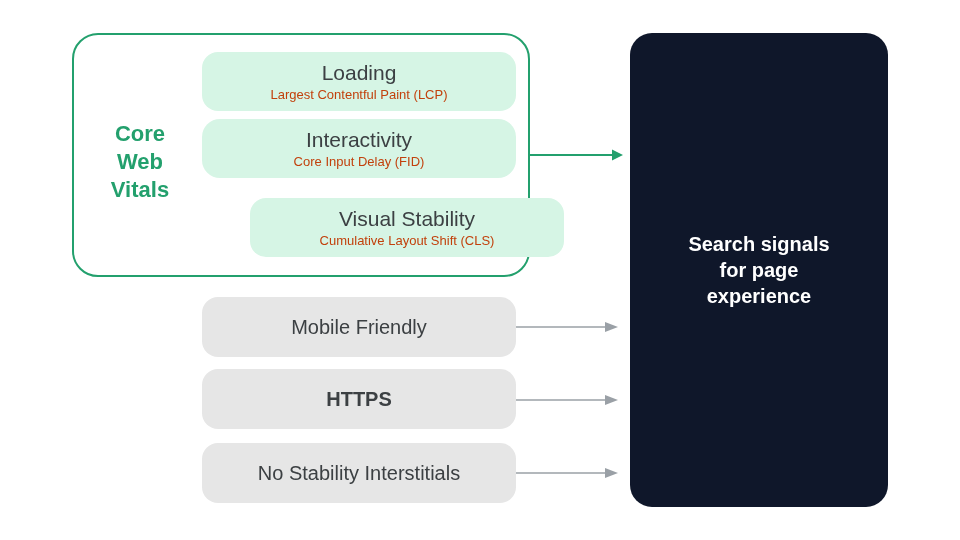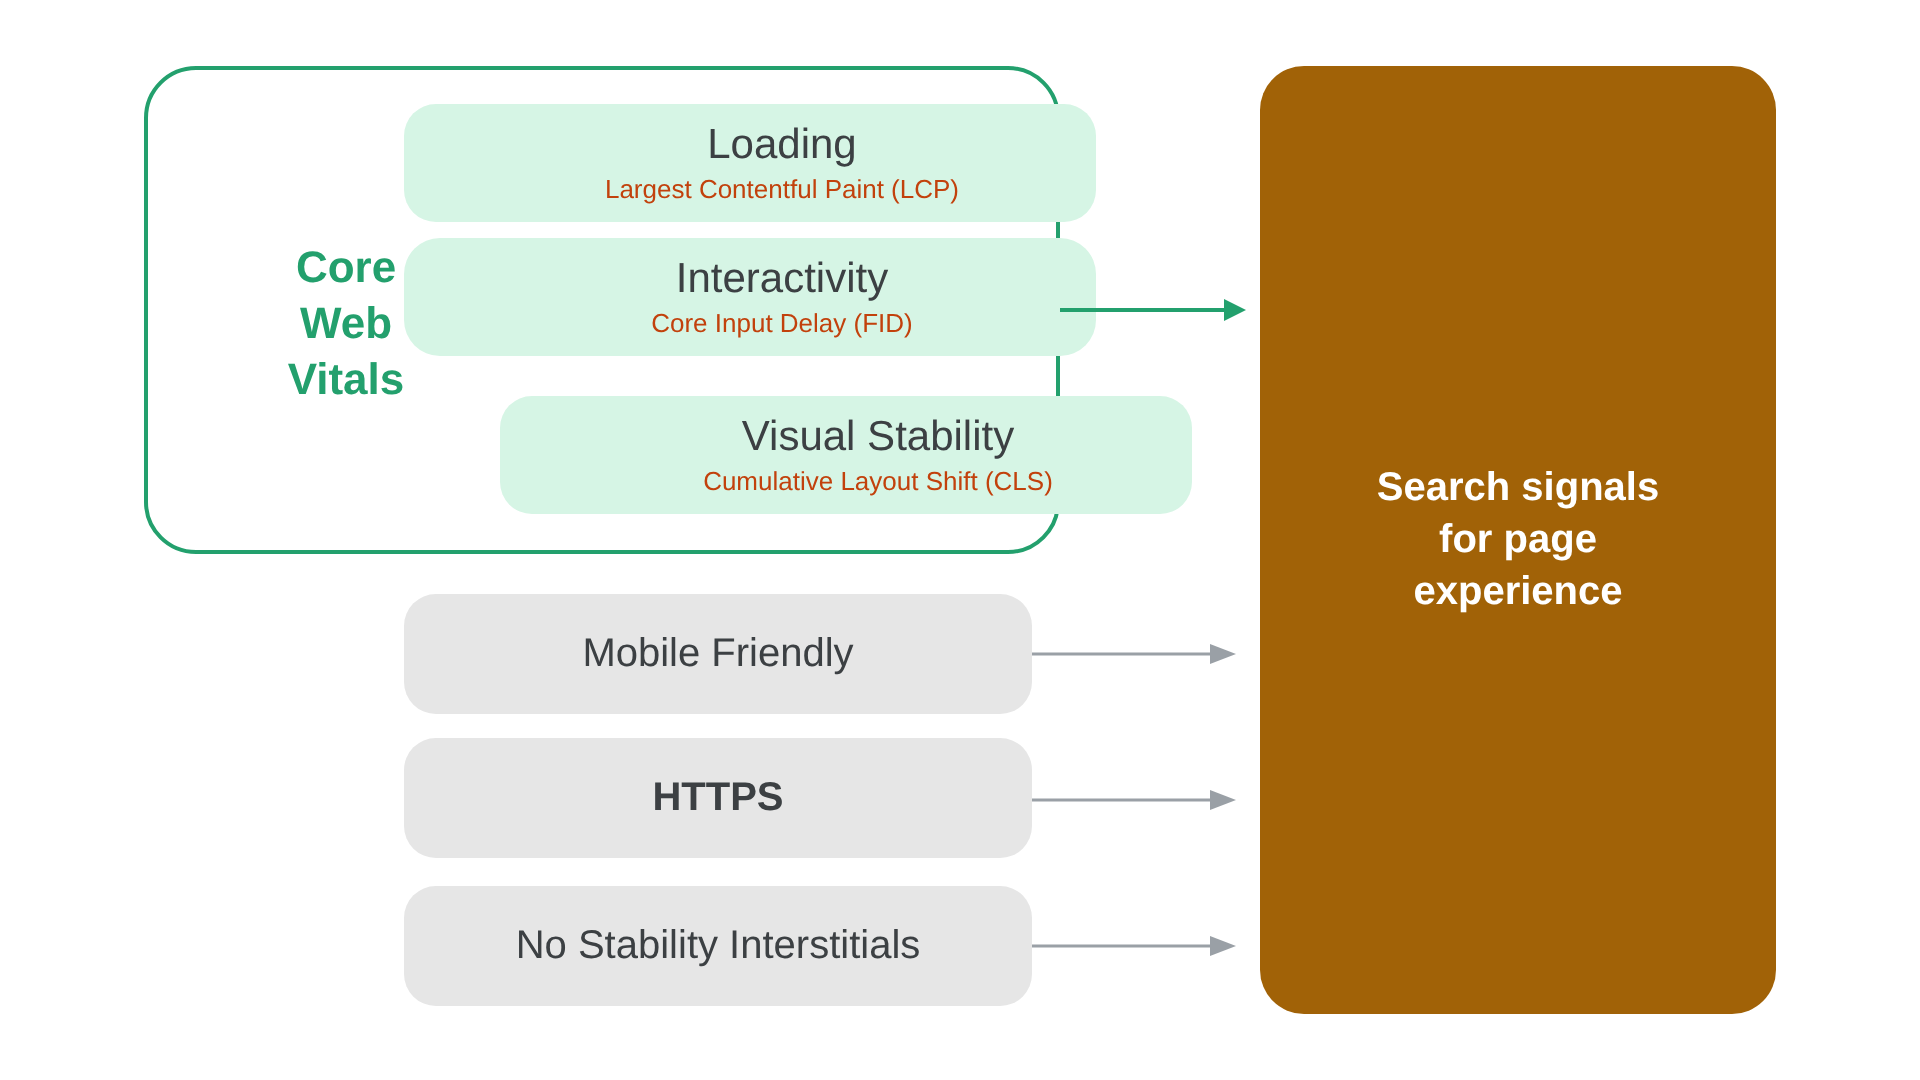--- a/index.html
+++ b/index.html
@@ -24,33 +24,31 @@
   .cwv-label {
     position: absolute;
     left: 72px; top: 120px;
     width: 136px;
     text-align: center;
     font-size: 22px;
     font-weight: 700;
     line-height: 28px;
     color: #23a06d;
     white-space: pre-line;
-    margin-left: 33px;
   }
   .mint-box {
     position: absolute;
     left: 202px;
     width: 314px; height: 59px;
     background: #d6f5e5;
     border-radius: 16px;
     display: flex;
     flex-direction: column;
     align-items: center;
     justify-content: center;
-    padding-left: 32px;
   }
   .mint-box .title {
     font-size: 21px;
     font-weight: 500;
     color: #3c4043;
     line-height: 24px;
   }
   .mint-box .subtitle {
     font-size: 13px;
     font-weight: 400;
@@ -78,21 +76,21 @@
   }
   .gray-1 { top: 297px; text-align: center; }
   .gray-2 { top: 369px; font-weight: bold; }
   .gray-3 { top: 443px; }
 
   
   .blue-box {
     position: absolute;
     left: 630px; top: 33px;
     width: 258px; height: 474px;
-    background: #a16207;
+    background: #0f172a;
     border-radius: 22px;
     display: flex;
     align-items: center;
     justify-content: center;
   }
   .blue-box .label {
     color: #ffffff;
     font-size: 20px;
     font-weight: 700;
     line-height: 26px;

